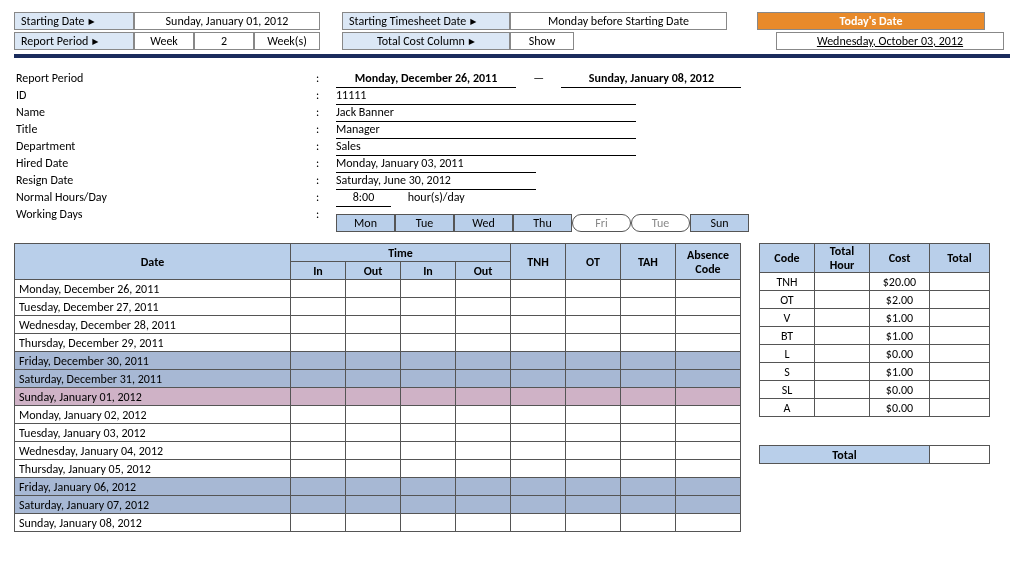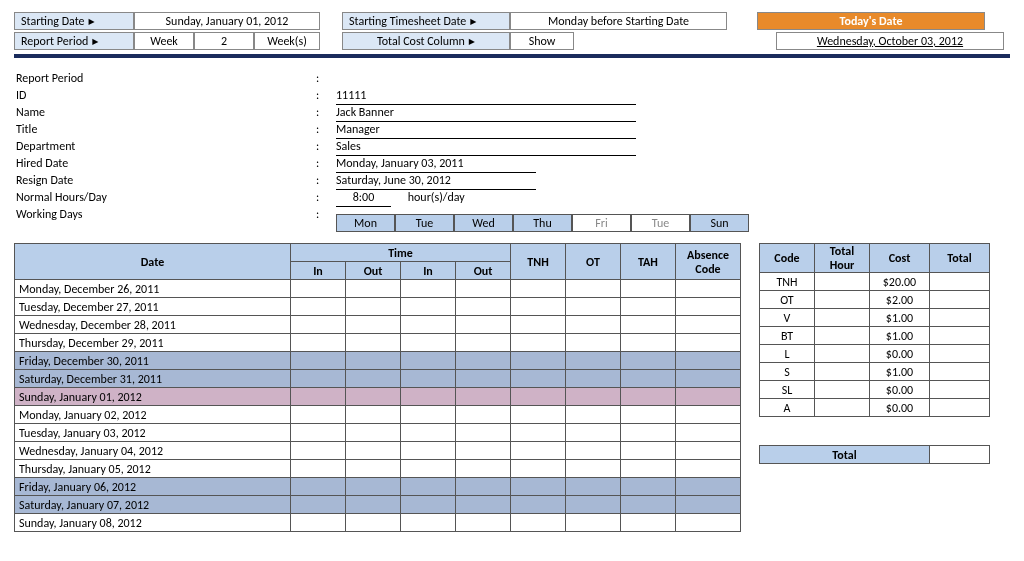--- a/index.html
+++ b/index.html
@@ -32,21 +32,21 @@
   .info-row { display: flex; height: 17px; line-height: 17px; }
   .info-lbl { width: 300px; }
   .info-colon { width: 20px; text-align: left; }
   .info-val { }
   .uline { border-bottom: 1px solid #000; display: inline-block; }
 
   
   .wd-strip { display: flex; margin-top: 8px; }
   .wd { width: 59px; text-align: center; border: 1px solid #555; height: 18px; line-height: 16px; }
   .wd.on { background: #b9cfea; }
-  .wd.off { color: #888; }
+  .wd.off { color: #888; border-radius: 9px; }
 
   
   .bottom { display: flex; gap: 18px; align-items: flex-start; }
   table { border-collapse: collapse; }
   th, td { border: 1px solid #555; padding: 0 4px; height: 18px; font-size: 12px; font-weight: normal; }
   th { background: #b9cfea; font-weight: bold; text-align: center; }
   td { text-align: left; }
   .ts-date { width: 276px; }
   .ts-in, .ts-out { width: 55px; }
   .ts-s { width: 55px; }
@@ -86,20 +86,25 @@
   <div class="cell" style="width:64px;text-align:center">Show</div>
   <div style="width:202px"></div>
   <div class="cell today-val" style="width:228px">Wednesday, October 03, 2012</div>
 </div>
 <div class="thick-rule"></div>
 
 <div class="info">
   <div class="info-row">
     <div class="info-lbl">Report Period</div>
     <div class="info-colon">:</div>
+    <div class="info-val">
+      <span class="uline" style="width:180px;font-weight:bold;text-align:center">Monday, December 26, 2011</span>
+      <span style="display:inline-block;width:40px;text-align:center">—</span>
+      <span class="uline" style="width:180px;font-weight:bold;text-align:center">Sunday, January 08, 2012</span>
+    </div>
   </div>
   <div class="info-row">
     <div class="info-lbl">ID</div>
     <div class="info-colon">:</div>
     <div class="info-val"><span class="uline" style="width:300px">11111</span></div>
   </div>
   <div class="info-row">
     <div class="info-lbl">Name</div>
     <div class="info-colon">:</div>
     <div class="info-val"><span class="uline" style="width:300px">Jack Banner</span></div>

